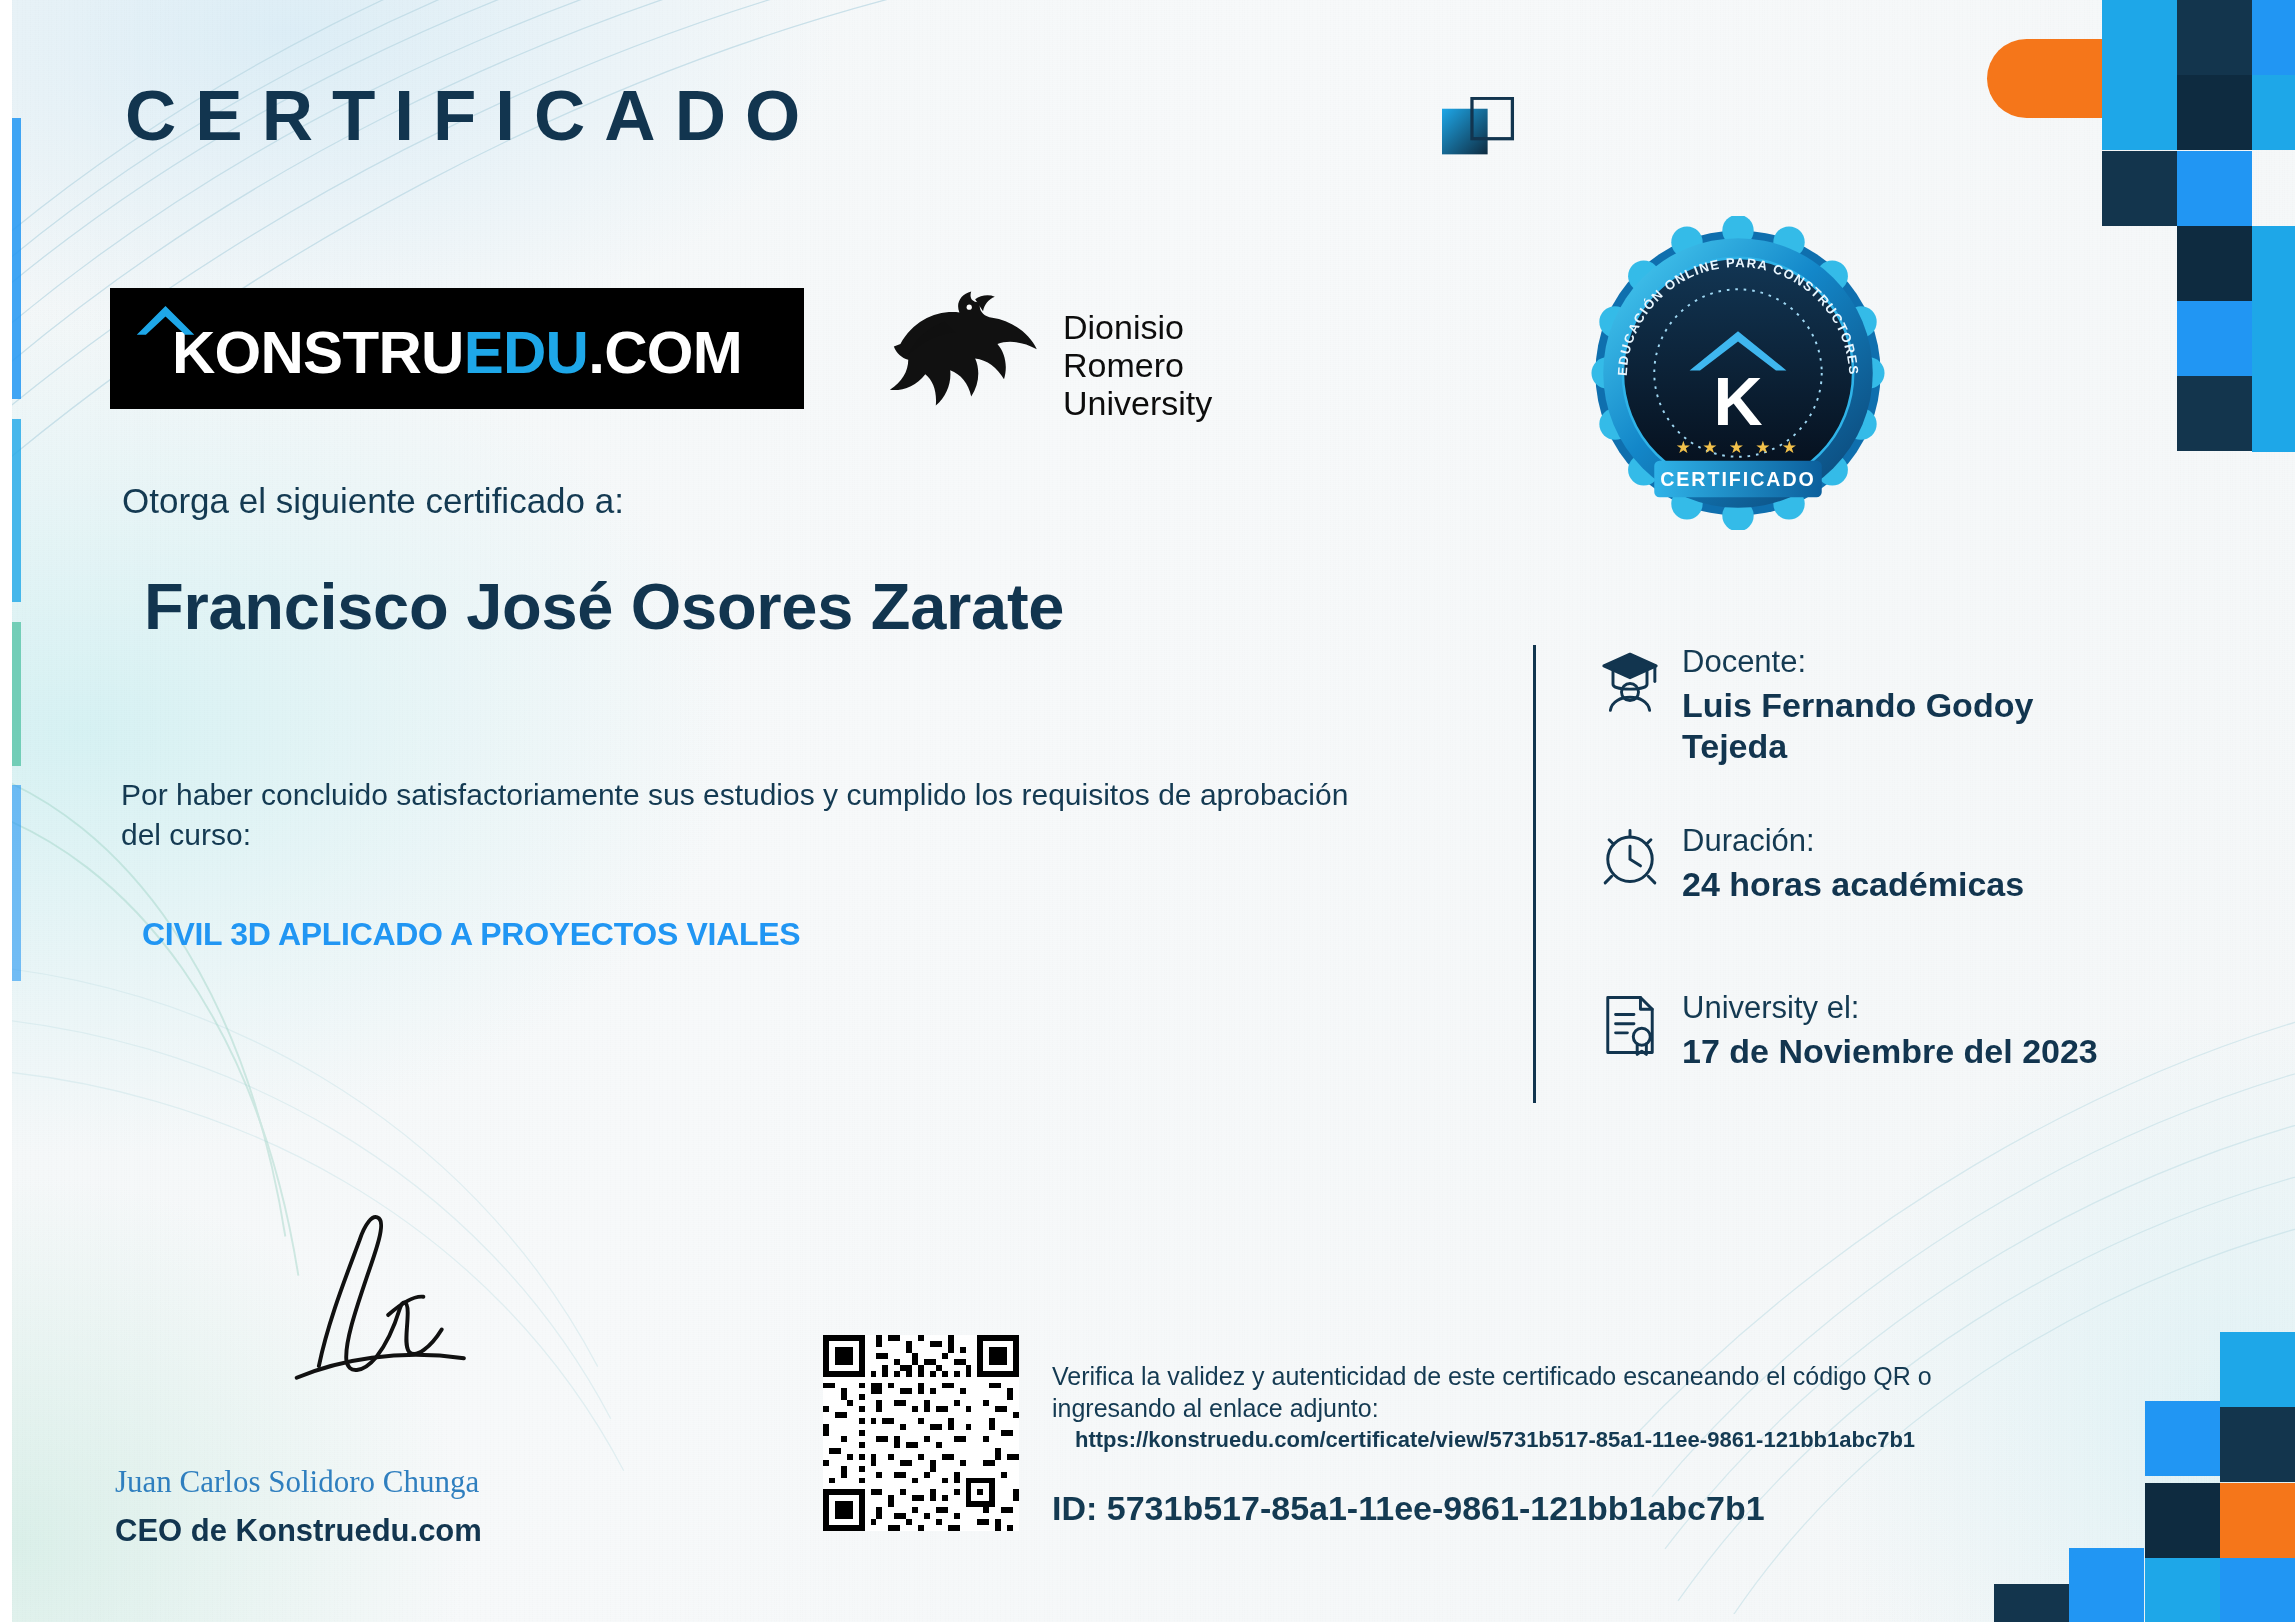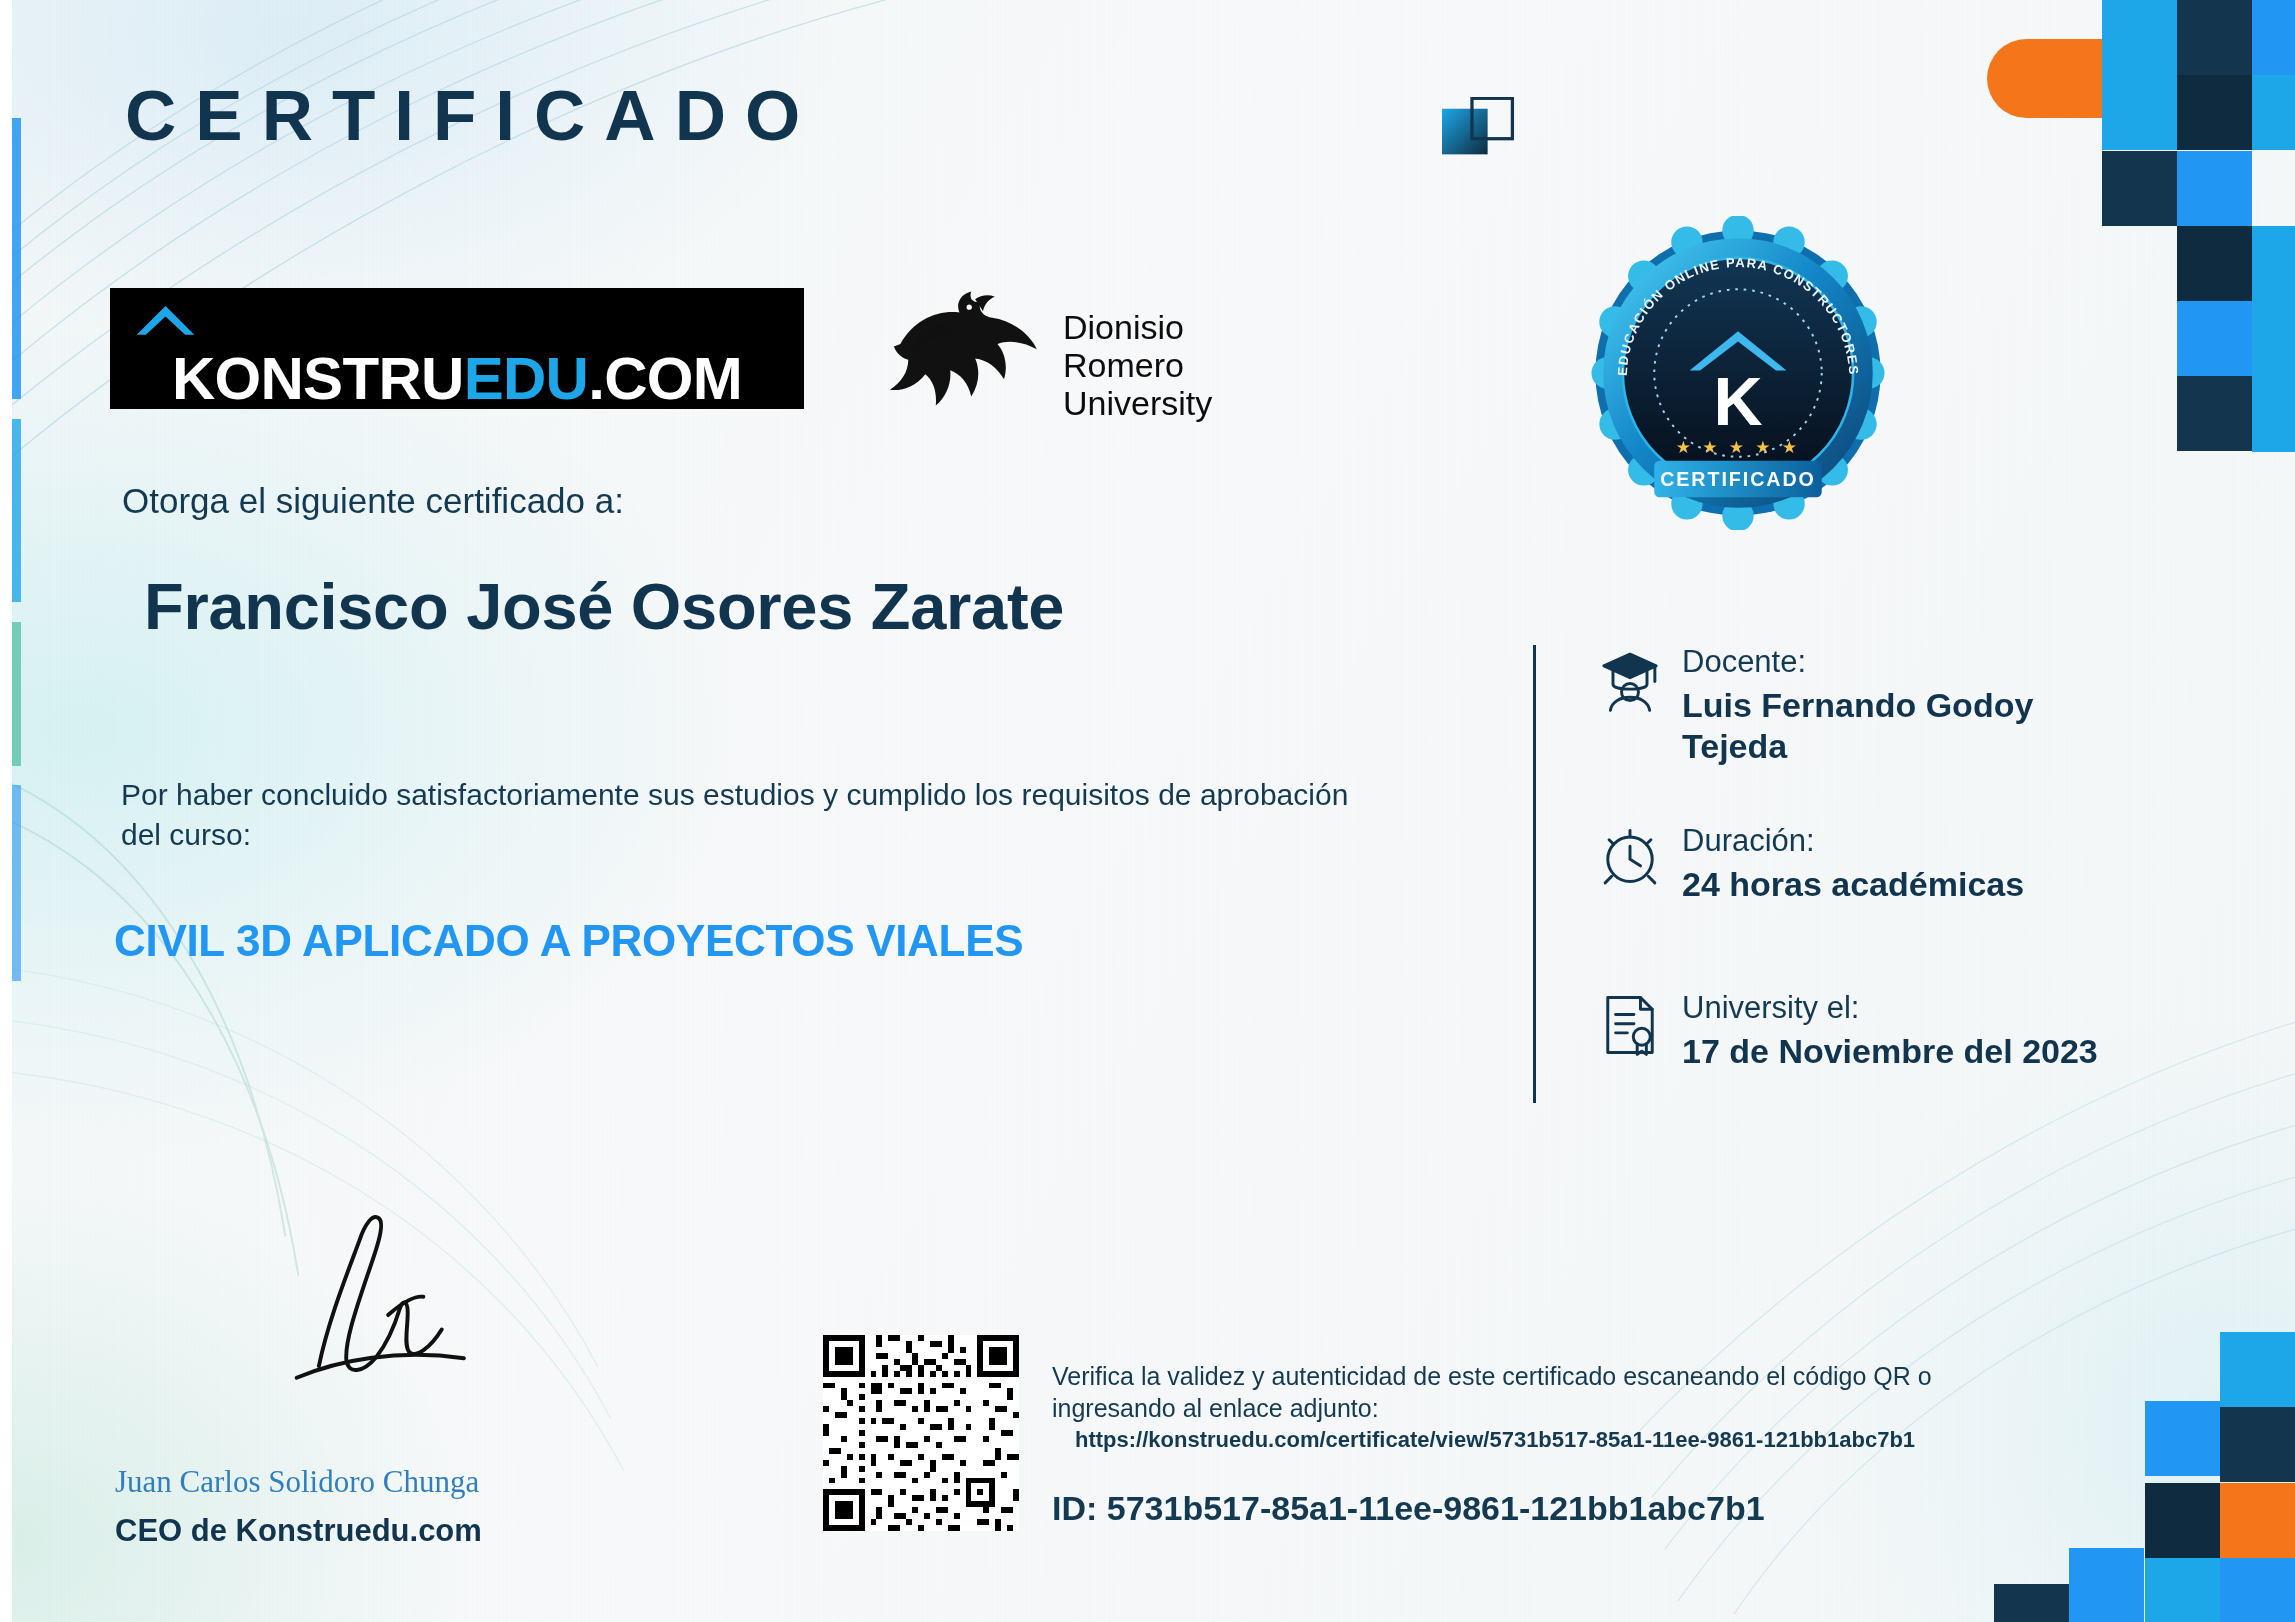--- a/index.html
+++ b/index.html
@@ -67,21 +67,21 @@
 
   
   .konstru-logo {
     position: absolute;
     left: 98px;
     top: 288px;
     width: 694px;
     height: 121px;
     background: #000000;
     display: flex;
-    align-items: flex-end;
+    align-items: center;
     justify-content: center;
   }
   .konstru-text {
     font-size: 60px;
     font-weight: 700;
     letter-spacing: -0.7px;
     white-space: nowrap;
     line-height: 1;
     padding-top: 9.2px;
   }
@@ -141,24 +141,24 @@
     position: absolute;
     left: 109px;
     top: 775px;
     width: 1243px;
     font-size: 30px;
     line-height: 1.34;
     color: #143a52;
   }
   .course {
     position: absolute;
-    left: 102px;
+    left: 130px;
     top: 916px;
     width: 1309px;
-    font-size: 44px;
+    font-size: 32px;
     font-weight: 700;
     color: #2196f3;
     letter-spacing: -0.3px;
   }
 
   
   .divider {
     position: absolute;
     left: 1521px;
     top: 645px;

